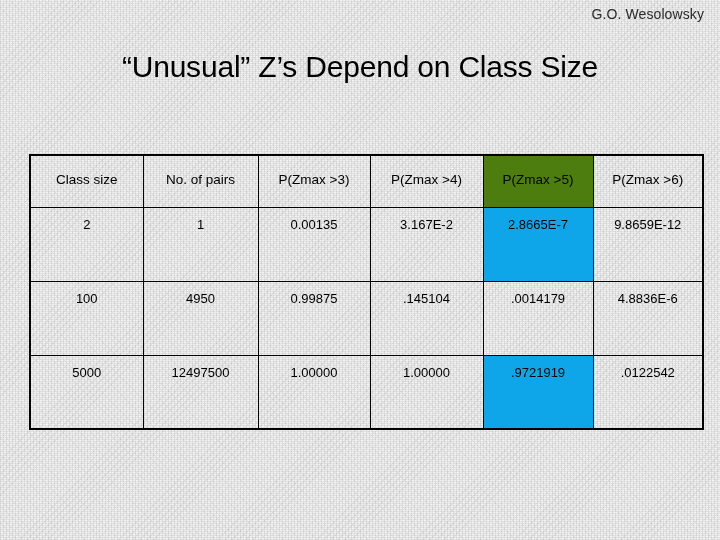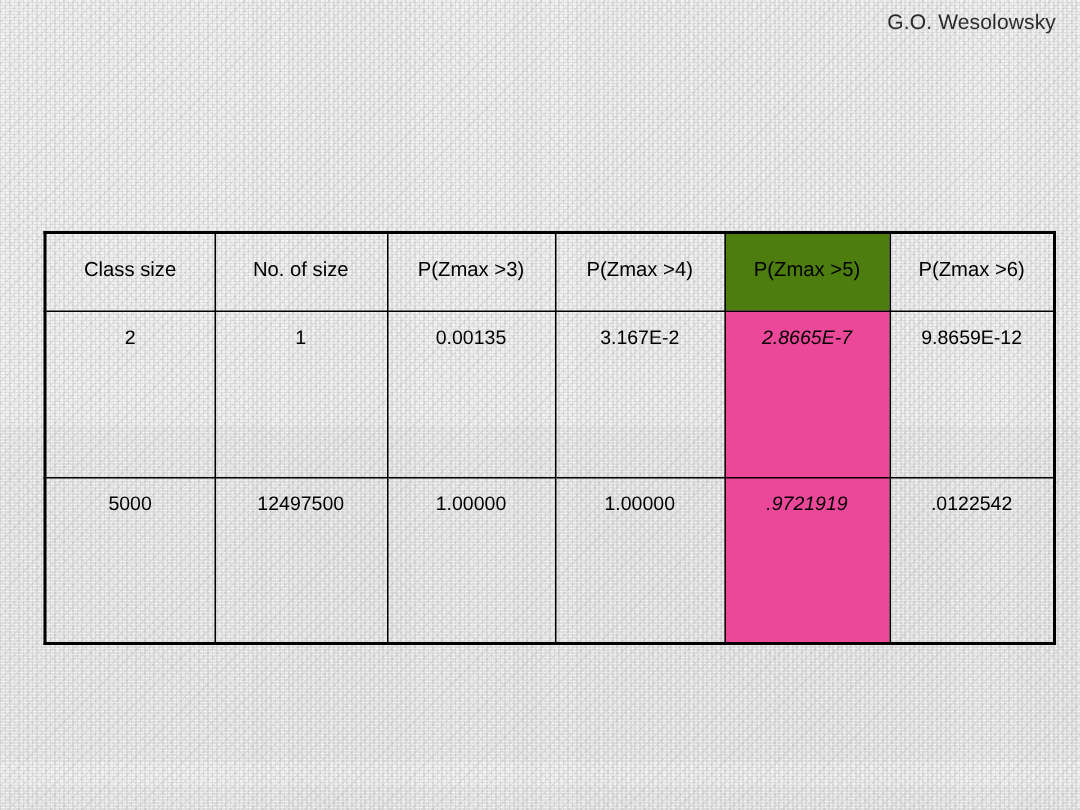--- a/index.html
+++ b/index.html
@@ -89,22 +89,21 @@
     background-color: transparent;
   }
   table.data-table tr.header-row th {
     font-size: 13.5px;
     padding-top: 16px;
   }
   table.data-table tr.header-row th.hl-cyan {
     background-color: #4d7c0f;
   }
   table.data-table td.hl-yellow {
-    background-color: #ec4899;
-    font-style: italic;
+    background-color: #0ea5e9;
   }
   
   col.c0 { width: 113px; }
   col.c1 { width: 115px; }
   col.c2 { width: 112px; }
   col.c3 { width: 113px; }
   col.c4 { width: 110px; }
   col.c5 { width: 110px; }
 
   tr.row-h { height: 52px; }
@@ -112,51 +111,60 @@
 </style>
 </head>
 <body>
 
 <div id="noise-bg"></div>
 
 <div id="page">
 
   <div id="author-credit">G.O. Wesolowsky</div>
 
+  <div id="slide-title">“Unusual” Z’s Depend on Class Size</div>
 
   <div id="data-table-wrap">
     <table class="data-table">
       <colgroup>
         <col class="c0">
           <col class="c1">
           <col class="c2">
         <col class="c3">
           <col class="c4">
           <col class="c5">
       </colgroup>
       <thead>
         <tr class="header-row row-h">
           <th>Class size</th>
-          <th>No. of size</th>
+          <th>No. of pairs</th>
           <th>P(Zmax &gt;3)</th>
           <th>P(Zmax &gt;4)</th>
           <th class="hl-cyan">P(Zmax &gt;5)</th>
           <th>P(Zmax &gt;6)</th>
         </tr>
       </thead>
       <tbody>
         <tr class="row-r">
           <td>2</td>
           <td>1</td>
           <td>0.00135</td>
           <td>3.167E-2</td>
           <td class="hl-yellow">2.8665E-7</td>
           <td>9.8659E-12</td>
         </tr>
         <tr class="row-r">
+          <td>100</td>
+          <td>4950</td>
+          <td>0.99875</td>
+          <td>.145104</td>
+          <td>.0014179</td>
+          <td>4.8836E-6</td>
+        </tr>
+        <tr class="row-r">
           <td>5000</td>
           <td>12497500</td>
           <td>1.00000</td>
           <td>1.00000</td>
           <td class="hl-yellow">.9721919</td>
           <td>.0122542</td>
         </tr>
       </tbody>
     </table>
   </div>

